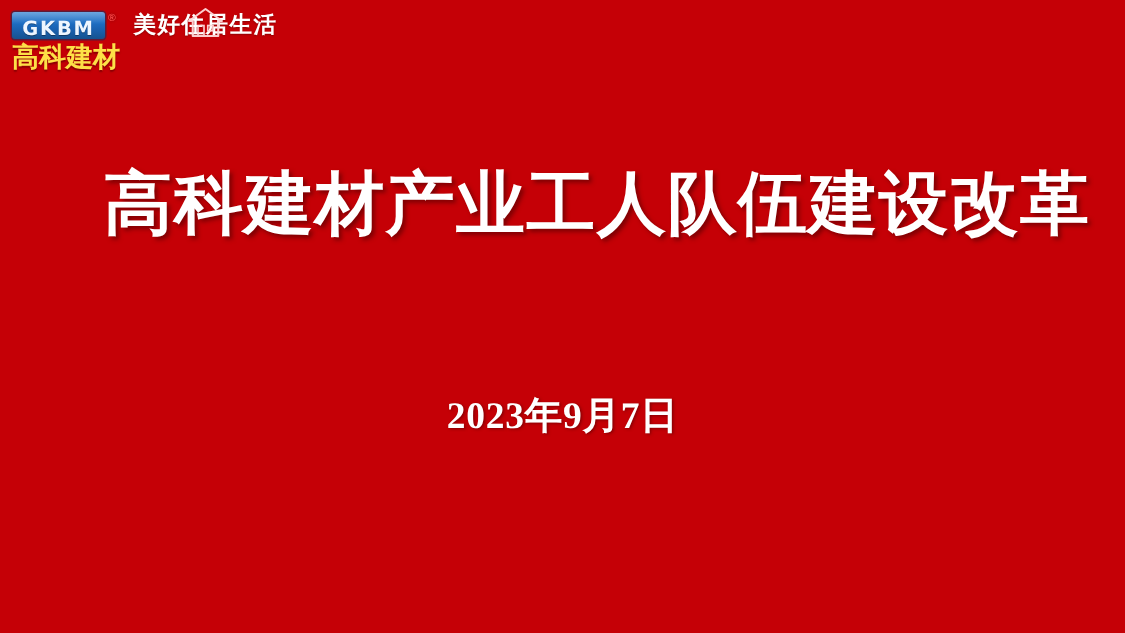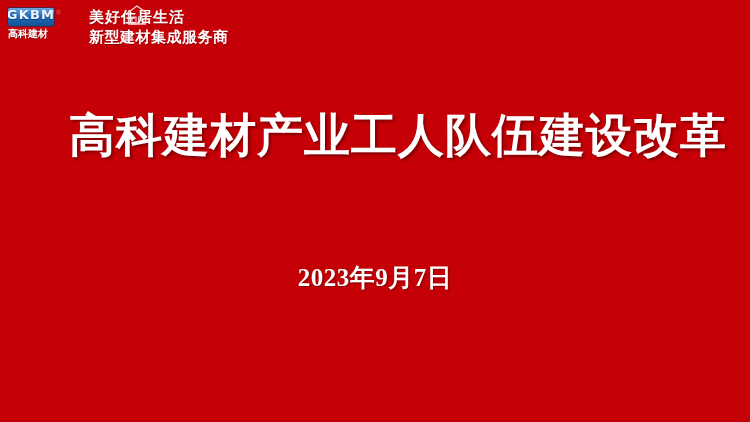--- a/index.html
+++ b/index.html
@@ -38,26 +38,26 @@
   }
 
   .logo-mark-row {
     position: relative;
     display: flex;
     align-items: flex-start;
   }
 
   .logo-mark {
     position: relative;
-    width: 46px;
+    width: 62px;
     height: 18px;
     border-radius: 2px;
     background: linear-gradient(180deg, #2f7fd0 0%, #1e6fc4 38%, #1a63b4 60%, #16528f 100%);
     display: flex;
-    align-items: flex-start;
+    align-items: flex-end;
     justify-content: center;
     box-shadow: 0 0 0 1px rgba(10,50,100,0.55);
     overflow: hidden;
   }
   .logo-mark::after {
     content: "";
     position: absolute;
     left: 0; right: 0; top: 0;
     height: 45%;
     background: linear-gradient(180deg, rgba(255,255,255,0.30), rgba(255,255,255,0));
@@ -79,22 +79,22 @@
     font-size: 7px;
     font-weight: 700;
     line-height: 1;
     margin-left: 2px;
     margin-top: 1px;
     text-shadow: 0 0 2px rgba(0,0,0,0.4);
   }
 
   .logo-cn {
     margin-top: 3px;
-    color: #ffffff;
-    font-size: 10px;
+    color: #fde047;
+    font-size: 18px;
     font-weight: 700;
     line-height: 1.05;
     letter-spacing: 0px;
     white-space: nowrap;
     text-shadow: 0 1px 1px rgba(90,0,0,0.55);
   }
 
   .tagline-block {
     margin-left: 9px;
     display: flex;
@@ -186,21 +186,20 @@
 
     <div class="tagline-block">
       <div class="tagline-1">
         <span>美好住居生活</span>
         <svg class="house-icon" viewBox="0 0 26 20">
           <path d="M13 1 L24 9 L21.5 9 L21.5 19 L4.5 19 L4.5 9 L2 9 Z" fill="none" stroke="#ffd9d9" stroke-width="1.4" stroke-linejoin="round"></path>
           <rect x="8" y="12" width="4" height="7" fill="none" stroke="#ffd9d9" stroke-width="1.1"></rect>
           <rect x="14.5" y="12" width="3.5" height="3.5" fill="none" stroke="#ffd9d9" stroke-width="1.1"></rect>
         </svg>
       </div>
-      <div class="tagline-2">新型建材集成服务商</div>
     </div>
 
   </div>
 
   <div id="title-area">
     <div class="title-line">高科建材产业工人队伍建设改革</div>
   </div>
 
   <div id="date-line">2023年9月7日</div>
 

